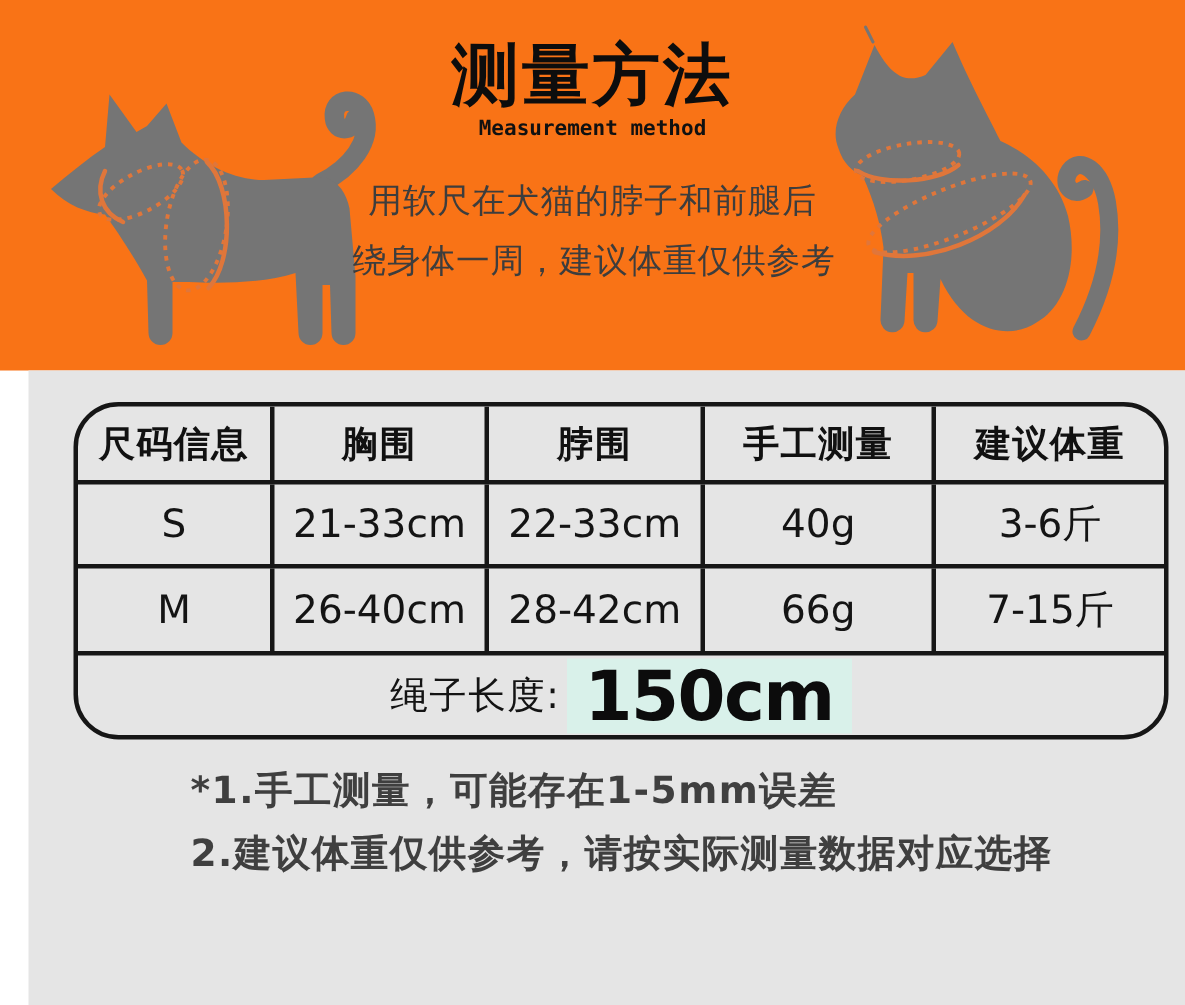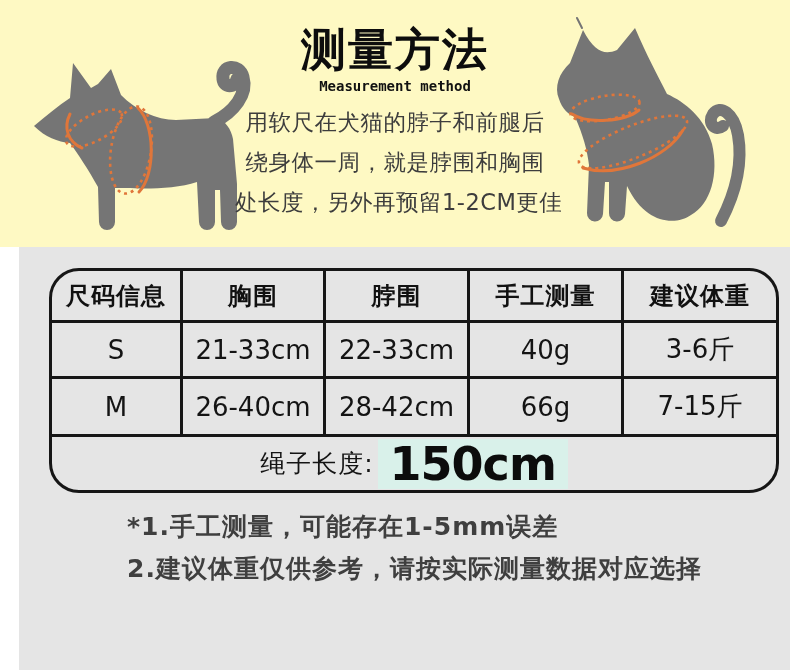--- a/index.html
+++ b/index.html
@@ -2,37 +2,37 @@
 <html><head>
 <meta charset="utf-8">
 <style>
   html,body{margin:0;padding:0;}
   body{
     width:790px;height:670px;position:relative;overflow:hidden;
     background:#ffffff;
     font-family:"DejaVu Sans","Liberation Sans",sans-serif;
     color:#1c1c1c;
   }
-  .top-section{position:absolute;left:0;top:0;width:790px;height:247px;background:#fef9c3;}
+  .top-section{position:absolute;left:0;top:0;width:790px;height:247px;background:#f97316;}
   .green-section{position:absolute;left:0;top:247px;width:788px;height:423px;background:#e5e5e5;margin-left:19px;}
 
   .dog-illustration{position:absolute;left:18px;top:38px;width:245px;height:205px;}
   .cat-illustration{position:absolute;left:525px;top:16px;width:250px;height:228px;}
 
   .center-block{position:absolute;left:235px;top:24px;width:320px;text-align:center;}
   .main-title{
     font-size:45px;font-weight:900;letter-spacing:2px;color:#0d0d0d;
     line-height:52px;white-space:nowrap;
   }
   .sub-title{
     font-family:"DejaVu Sans Mono","Liberation Mono",monospace;
     font-weight:700;font-size:14px;letter-spacing:0px;color:#111;
     margin-top:2px;white-space:nowrap;
   }
-  .measure-desc{margin-top:8px;}
+  .measure-desc{margin-top:20px;}
   .measure-desc .desc-line{
     font-size:22.5px;line-height:40px;color:#3d3d3d;letter-spacing:0.5px;
     white-space:nowrap;
   }
 
   .size-table{
     position:absolute;left:30px;top:21px;width:730px;
     border:3px solid #161616;border-radius:30px;overflow:hidden;
     box-sizing:border-box;
   }
@@ -93,22 +93,21 @@
 
     <ellipse cx="113" cy="112" rx="20" ry="44" transform="rotate(9 113 112)" fill="none" stroke="#e0763a" stroke-width="2.6" stroke-dasharray="3 4"></ellipse>
     <path d="M120,70 C137,86 138,136 121,154" fill="none" stroke="#e0763a" stroke-width="3" stroke-linecap="round"></path>
   </svg>
 
   <div class="center-block">
     <div class="main-title">测量方法</div>
     <div class="sub-title">Measurement method</div>
     <div class="measure-desc">
       <div class="desc-line">用软尺在犬猫的脖子和前腿后</div>
-      <div class="desc-line">绕身体一周，就是脖围和胸围</div>
-      <div class="desc-line">处长度，另外再预留1-2CM更佳</div>
+      <div class="desc-line">绕身体一周，建议体重仅供参考</div>
     </div>
   </div>
 
   <svg class="cat-illustration" viewBox="0 0 250 228" xmlns="http://www.w3.org/2000/svg" aria-hidden="true">
 
     <path d="M196,205 C210,178 218,148 213,119 C209,97 195,88 188,98 C182,107 190,116 198,110" fill="none" stroke="#757575" stroke-width="12" stroke-linecap="round"></path>
 
     <path d="M57,12 L52,2" stroke="#757575" stroke-width="2" stroke-linecap="round" fill="none"></path>
 
     <path d="M58,14 L45,47

